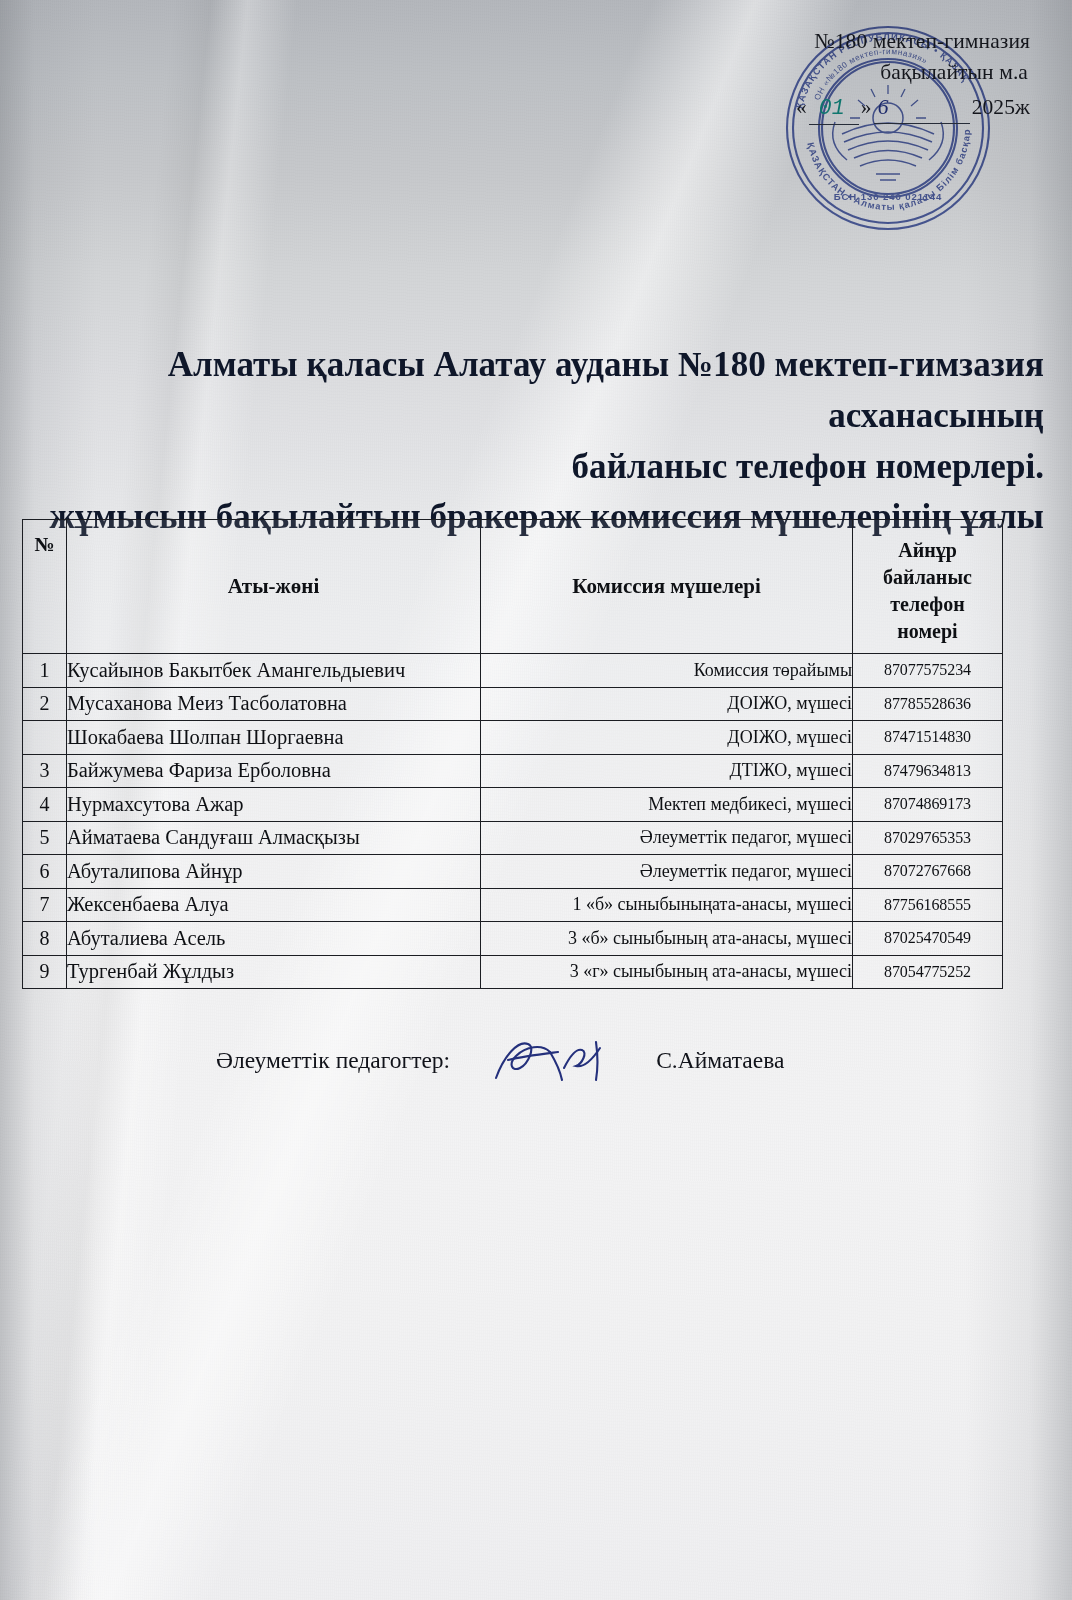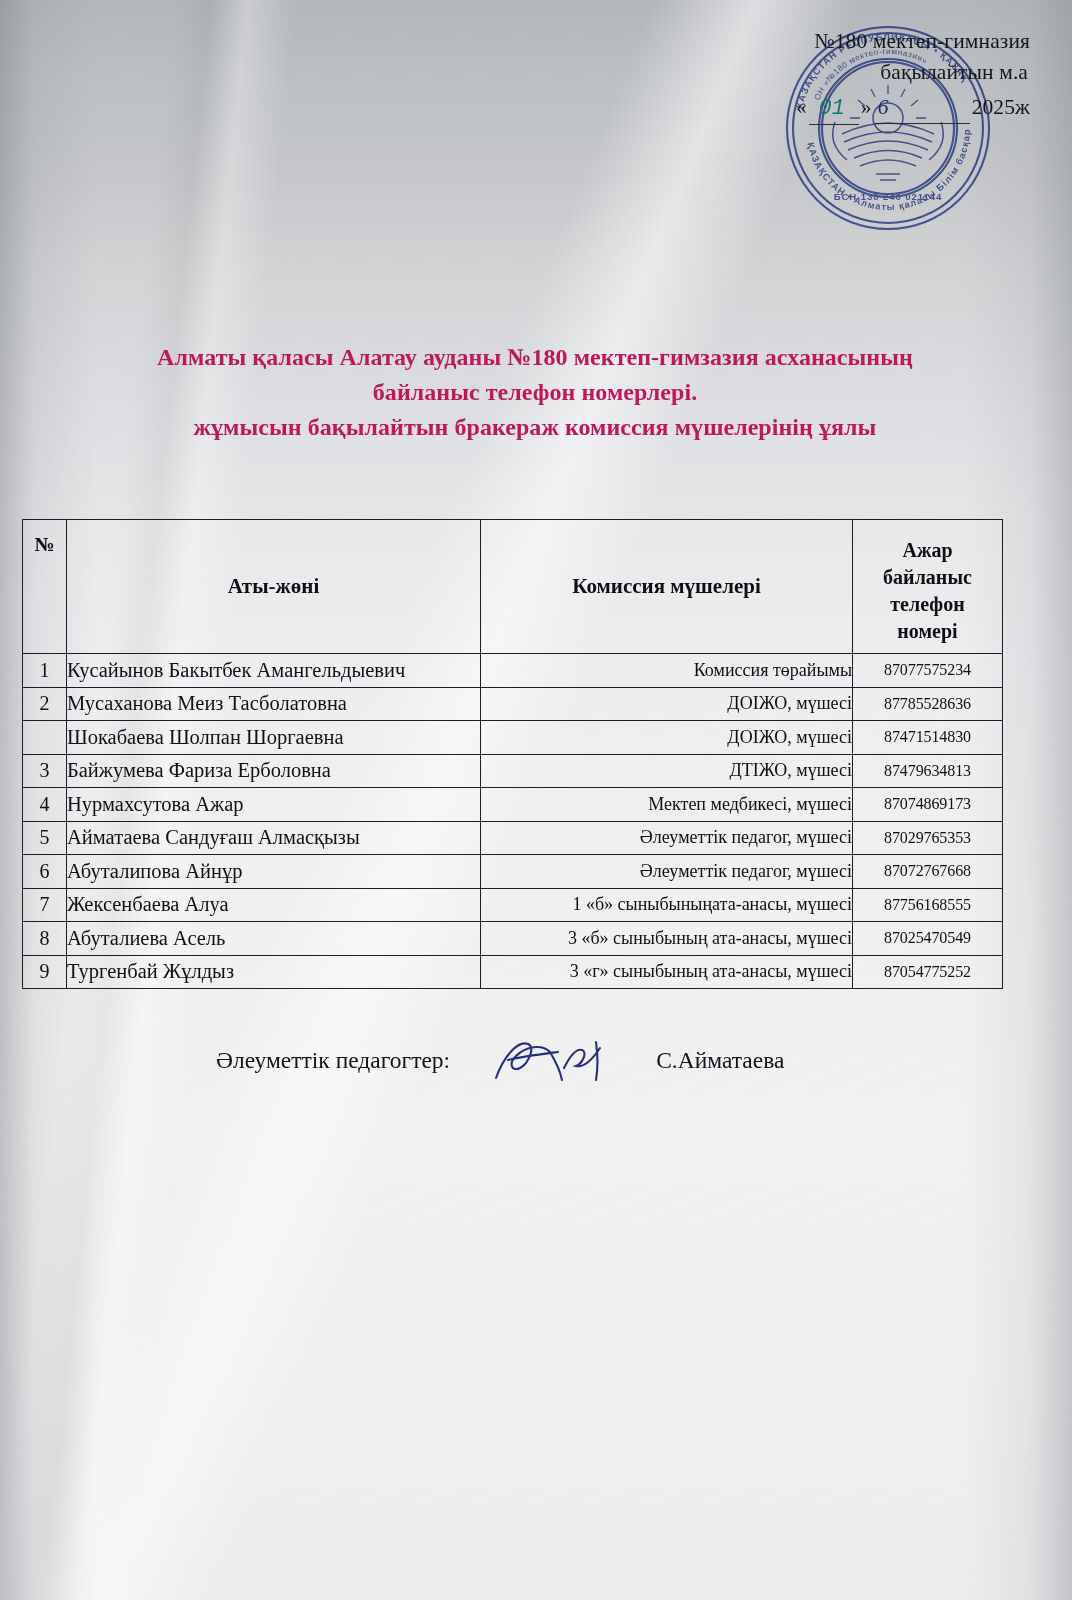--- a/index.html
+++ b/index.html
@@ -114,25 +114,25 @@
     opacity: 0.82;
     mix-blend-mode: multiply;
   }
 
   
   #title {
     position: absolute;
     top: 340px;
     left: 26px;
     width: 1018px;
-    text-align: center;
+    text-align: right;
     font-weight: 700;
-    font-size: 24px;
+    font-size: 35px;
     line-height: 1.45;
-    color: #be185d;
+    color: #0f172a;
     letter-spacing: .05px;
     z-index: 5;
   }
 
   
   #table-wrap {
     position: absolute;
     left: 22px;
     top: 519px;
     width: 980px;
@@ -264,21 +264,21 @@
         <col class="c-name">
         <col class="c-role">
         <col class="c-tel">
     </colgroup>
     <thead>
       <tr>
         <th class="h-num">№</th>
         <th class="h-name">Аты-жөні</th>
         <th class="h-role">Комиссия мүшелері</th>
         <th class="h-tel">
-          <div>Ажар</div>
+          <div>Айнұр</div>
           <div>байланыс</div>
           <div>телефон</div>
           <div>номері</div>
         </th>
       </tr>
     </thead>
     <tbody id="tbody">
         <tr>
           <td class="c-num-cell">1</td>
           <td class="c-name-cell">Кусайынов Бакытбек Амангельдыевич</td>

